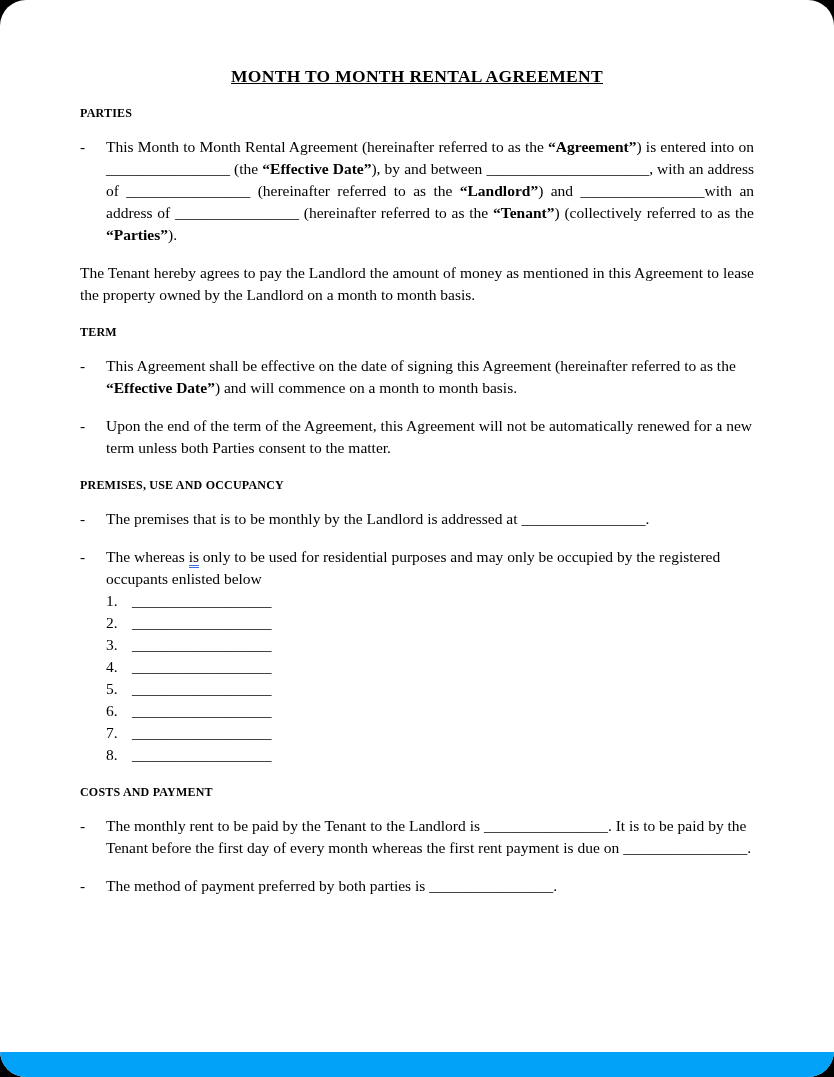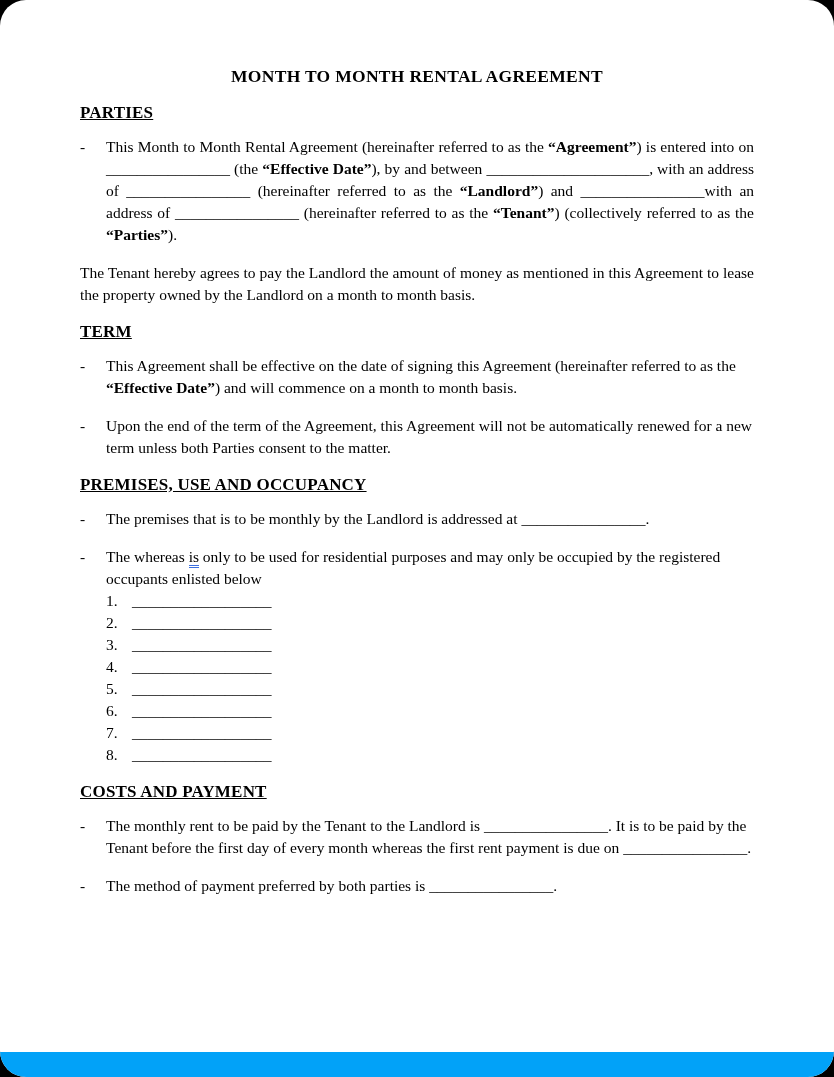--- a/index.html
+++ b/index.html
@@ -18,28 +18,28 @@
   }
   .content {
     padding: 64px 80px 0 80px;
     color: #000;
   }
   .doc-title {
     text-align: center;
     font-size: 17.5px;
     font-weight: bold;
     letter-spacing: 0.3px;
+    text-decoration: underline;
     line-height: 24px;
     margin-bottom: 15px;
   }
   .sec-heading {
-    font-size: 17px;
+    font-size: 12px;
     font-weight: bold;
     letter-spacing: 0.2px;
-    text-decoration: underline;
     line-height: 20px;
     margin-bottom: 13px;
   }
   .para, .bullet { margin-bottom: 16px; }
   .para, .btext, .dash, .occ-row {
     font-size: 15.5px;
     line-height: 22px;
     color: #000;
   }
   .justify { text-align: justify; }

